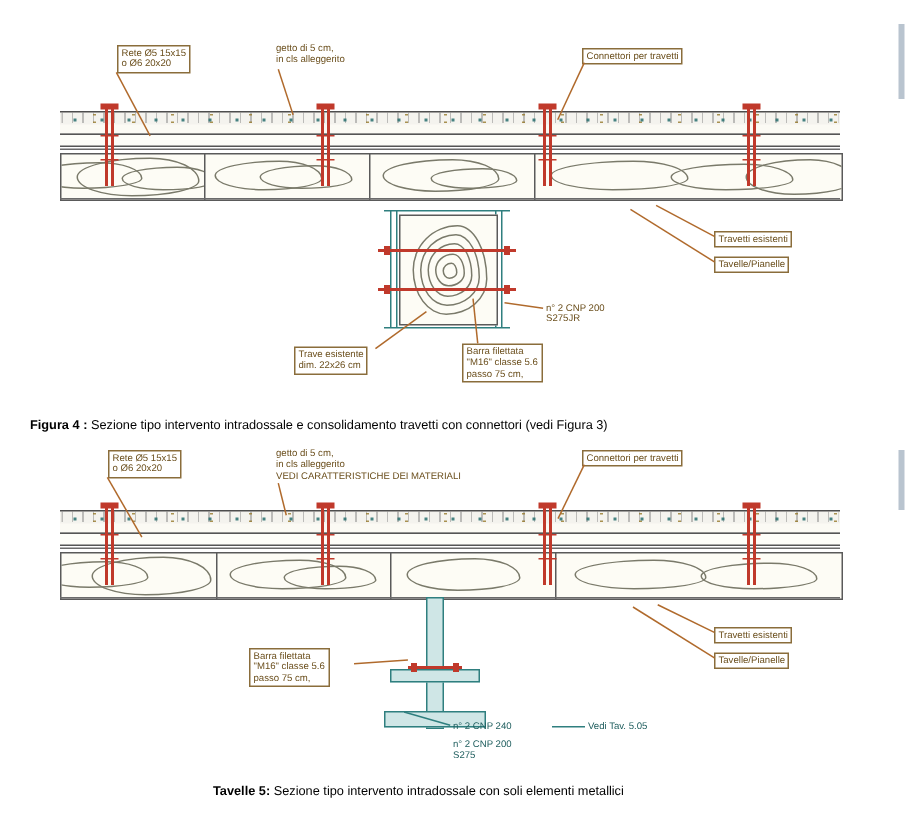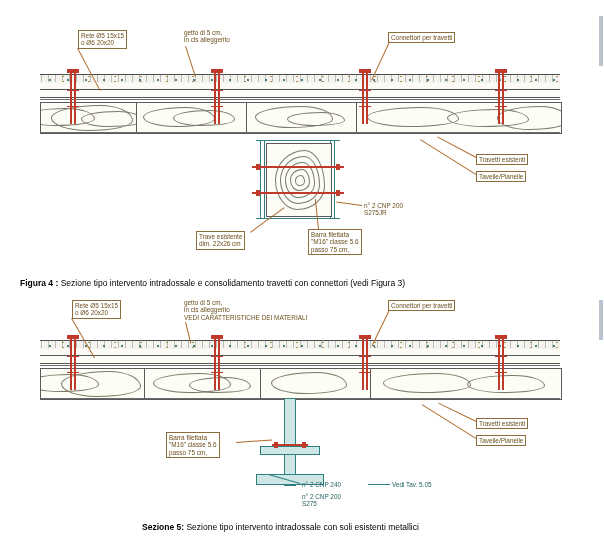--- a/index.html
+++ b/index.html
@@ -298,17 +298,17 @@
     <div class="lead" style="left:236px;top:152px;width:36px;transform:rotate(-4deg);"></div>
 
     <div class="cbox teal nobox" style="left:300px;top:190px;">n° 2 CNP 240</div>
     <div class="cbox teal nobox" style="left:300px;top:202px;">n° 2 CNP 200
 S275</div>
     <div class="lead teal" style="left:300px;top:194px;width:32px;transform:rotate(196deg);"></div>
     <div class="cbox teal nobox" style="left:390px;top:190px;">Vedi Tav. 5.05</div>
     <div class="lead teal" style="left:368px;top:194px;width:22px;"></div>
 
     <div class="cap" style="left:142px;top:232px;">
-      <b>Sezione 5:</b><span> Sezione tipo intervento intradossale con soli esistenti metallici</span>
+      <b>Tavelle 5:</b><span> Sezione tipo intervento intradossale con soli elementi metallici</span>
     </div>
   </div>
 
 </div>
 
 </body></html>

